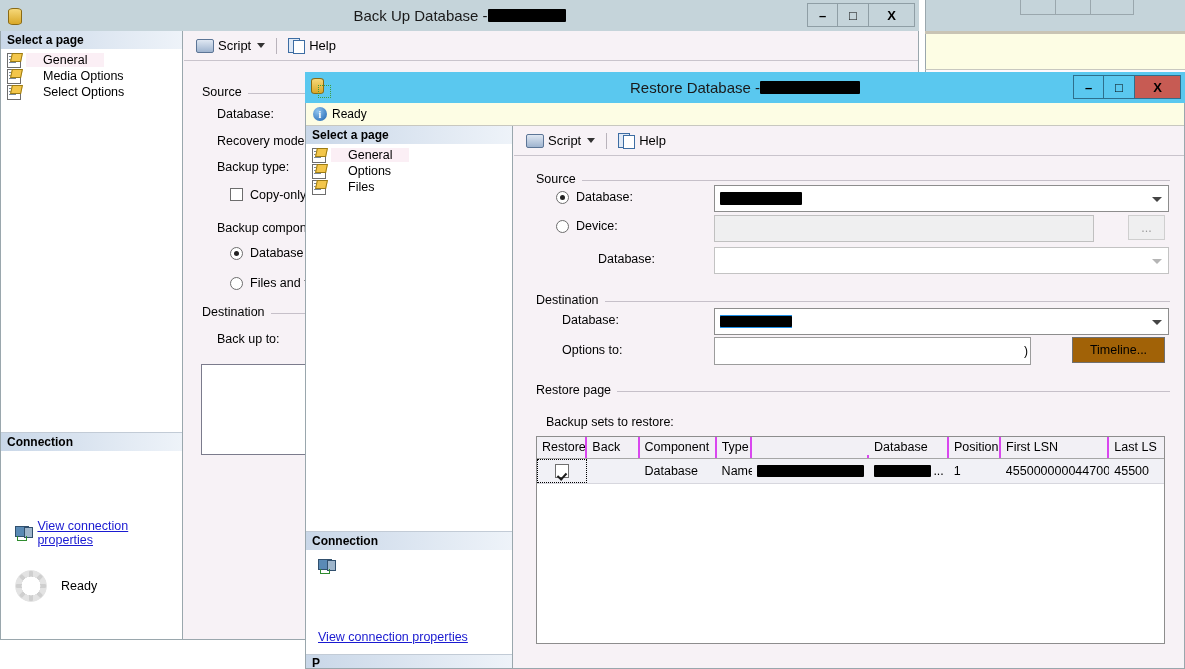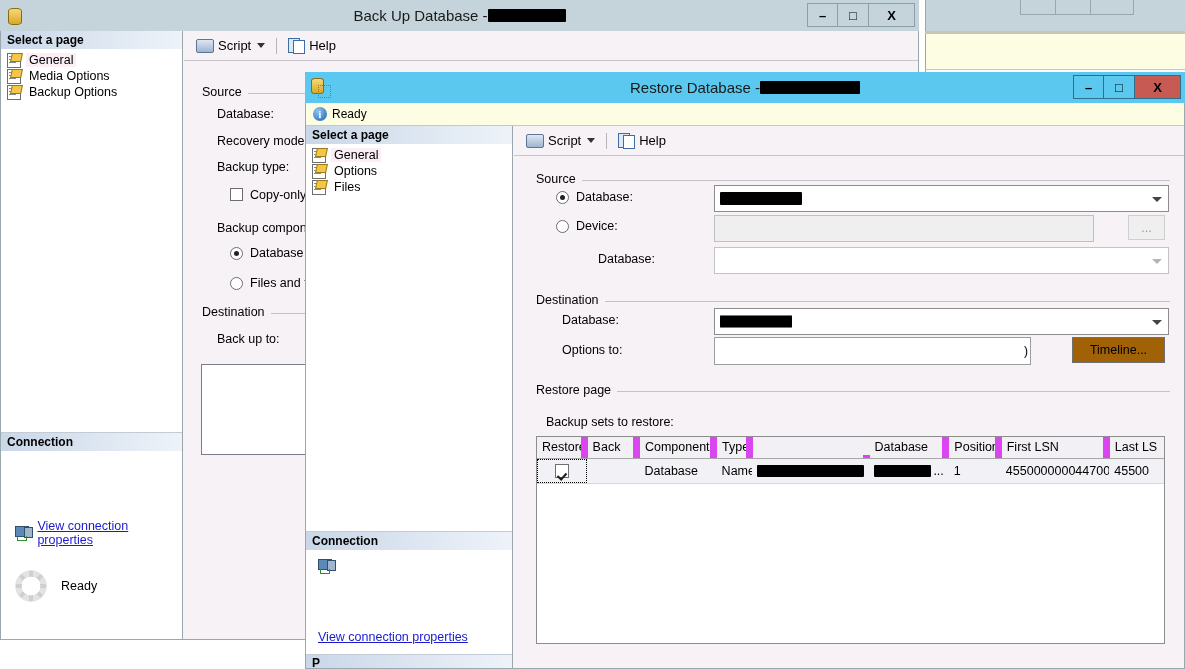--- a/index.html
+++ b/index.html
@@ -44,21 +44,21 @@
   .dlg-body{position:absolute;left:0;right:0;top:31px;bottom:0;background:#f7f2f6;
     border:1px solid #9aa7ad;border-top:none;box-sizing:border-box;}
   .status-ready{height:22px;background:#fdfde4;border-bottom:1px solid #c8c8c0;
     display:flex;align-items:center;padding-left:7px;gap:5px;font-size:12px;}
   .left-pane{width:182px;background:#ffffff;border-right:1px solid #9aa7ad;position:relative;
     display:flex;flex-direction:column;box-sizing:border-box;}
   .section-hdr{background:linear-gradient(to right,#c9d7e8,#eef3f9);
     font-weight:bold;font-size:12px;padding:2px 6px;color:#000;border-top:1px solid #c2cbd6;}
   .page-list{padding:3px 0 0 4px;flex:0 0 auto;}
   .page-item{display:flex;align-items:center;gap:4px;padding:1px 2px;font-size:12.5px;}
-  .page-item .lbl{padding:0 3px;text-align:center;}
+  .page-item .lbl{padding:0 17px;text-align:center;}
   .page-item.sel .lbl{background:#fbeff5;}
   .pg-icon{width:15px;height:14px;position:relative;flex:0 0 auto;}
   .pg-icon .sheet{position:absolute;left:0;top:0;width:12px;height:13px;background:#fff;
     border:1px solid #6d6d6d;}
   .pg-icon .lines{position:absolute;left:2px;top:3px;width:7px;height:1px;background:#7a8a99;
     box-shadow:0 3px 0 #7a8a99,0 6px 0 #7a8a99;}
   .pg-icon .gold{position:absolute;right:0;top:0;width:9px;height:7px;background:#f3c64a;
     border:1px solid #9c7b15;transform:skewX(-12deg);}
 
   .filler{flex:1 1 auto;background:#fff;}
@@ -118,21 +118,21 @@
   .checkbox{position:absolute;width:13px;height:13px;background:#fff;border:1px solid #6d6d6d;
     box-sizing:border-box;}
 
   .btn{position:absolute;background:#a16207;border:1px solid #707070;font-size:12.5px;
     display:flex;align-items:center;justify-content:center;box-sizing:border-box;}
   .btn.ghost{background:#efeff0;border-color:#cfcfcf;color:#9b9b9b;}
 
   
   .grid{position:absolute;background:#fff;border:1px solid #8d8d8d;box-sizing:border-box;overflow:hidden;}
   .grid-head{display:flex;height:21px;background:#f2f0f5;border-bottom:1px solid #a6a6a6;}
-  .gh{border-right:7px solid #d946ef;box-sizing:border-box;padding:3px 5px 0 5px;
+  .gh{border-right:2px solid #d946ef;box-sizing:border-box;padding:3px 5px 0 5px;
     font-size:12.5px;white-space:nowrap;overflow:hidden;}
   .grid-row{display:flex;height:24px;align-items:center;background:#f1f1f6;
     border-bottom:1px solid #d7d7de;}
   .gc{box-sizing:border-box;padding:0 5px;font-size:12.5px;white-space:nowrap;overflow:hidden;
     display:flex;align-items:center;height:100%;}
   .gc.focus{border:1px dotted #000;justify-content:center;}
   .chk-on{width:14px;height:14px;background:#fff;border:1px solid #6f6f6f;position:relative;
     box-sizing:border-box;}
   .chk-on::after{content:"";position:absolute;left:3px;top:6px;width:4px;height:7px;
     border:solid #1b1b1b;border-width:0 2px 2px 0;transform:rotate(42deg);}
@@ -202,21 +202,21 @@
               <span class="gold"></span>
           </span>
           <span class="lbl">Media Options</span>
         </div>
         <div class="page-item">
           <span class="pg-icon">
             <span class="sheet"></span>
               <span class="lines"></span>
               <span class="gold"></span>
           </span>
-          <span class="lbl">Backup Options</span>
+          <span class="lbl">Select Options</span>
         </div>
       </div>
       <div class="filler"></div>
 
       <div class="section-hdr">Connection</div>
       <div class="conn-area" style="height:110px;position:relative;">
         <div style="position:absolute;left:14px;bottom:14px;display:flex;align-items:center;gap:6px;">
           <span class="conn-icon">
             <span class="mon"></span>
               <span class="mon2"></span>

